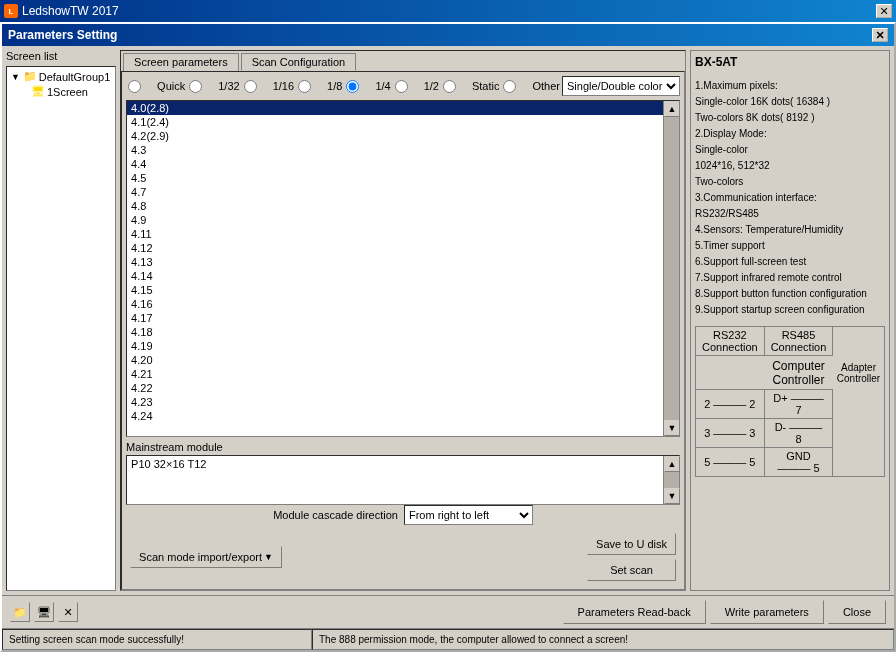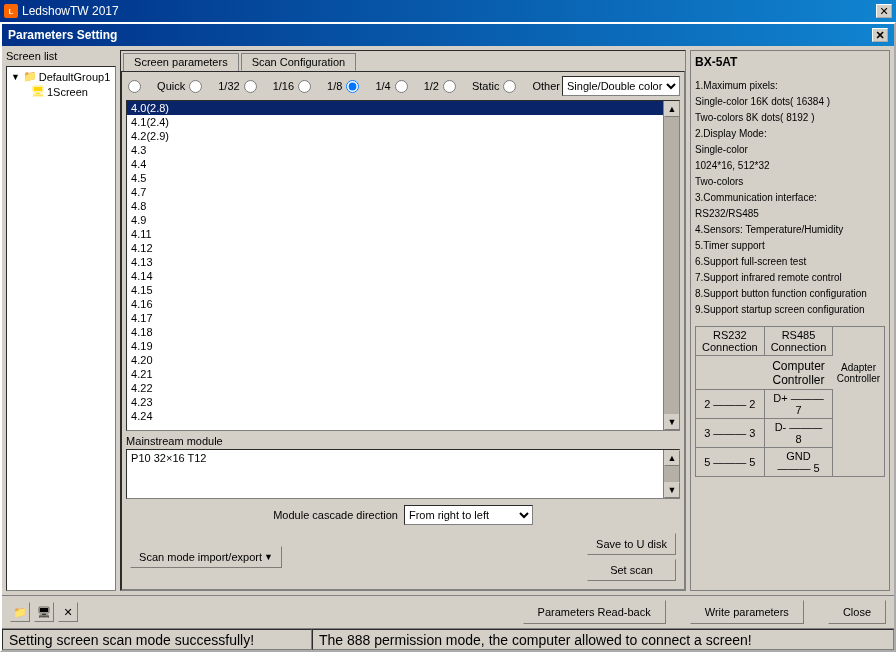--- a/index.html
+++ b/index.html
@@ -227,21 +227,20 @@
       right: 0; top: 0; bottom: 0;
       width: 16px;
       display: flex; flex-direction: column;
       border-left: 1px solid #808080;
     }
     .cascade-row {
       display: flex;
       align-items: center;
       justify-content: center;
       gap: 6px;
-      margin-top: 6px;
     }
     .cascade-label {
       font-size: 11px;
     }
     .cascade-select {
       height: 20px;
       font-size: 11px;
       border: 1px inset #808080;
       background: white;
       padding-right: 14px;
@@ -329,21 +328,21 @@
       padding: 0 14px;
     }
     .status-bar {
       display: flex;
       height: 22px;
       border-top: 1px solid #808080;
     }
     .status-segment {
       border: 1px inset #808080;
       padding: 2px 6px;
-      font-size: 14px;
+      font-size: 10px;
       display: flex;
       align-items: center;
     }
     .status-left {
       width: 310px;
       color: black;
     }
     .status-right {
       flex: 1;
     }
@@ -555,21 +554,21 @@
       </div>
     </div>
   </div>
 
   <div class="footer-area">
     <div style="display:flex;gap:4px;">
       <div class="taskbar-btn">📁</div>
       <div class="taskbar-btn">🖥</div>
       <div class="taskbar-btn">✕</div>
     </div>
-    <div style="display:flex;gap:24px;">
+    <div style="display:flex;gap:4px;">
       <button class="footer-btn">Parameters Read-back</button>
       <button class="footer-btn">Write parameters</button>
       <button class="footer-btn">Close</button>
     </div>
   </div>
 
   <div class="status-bar">
     <div class="status-segment status-left">Setting screen scan mode successfully!</div>
     <div class="status-segment status-right">The 888 permission mode, the computer allowed to connect a screen!</div>
   </div>

